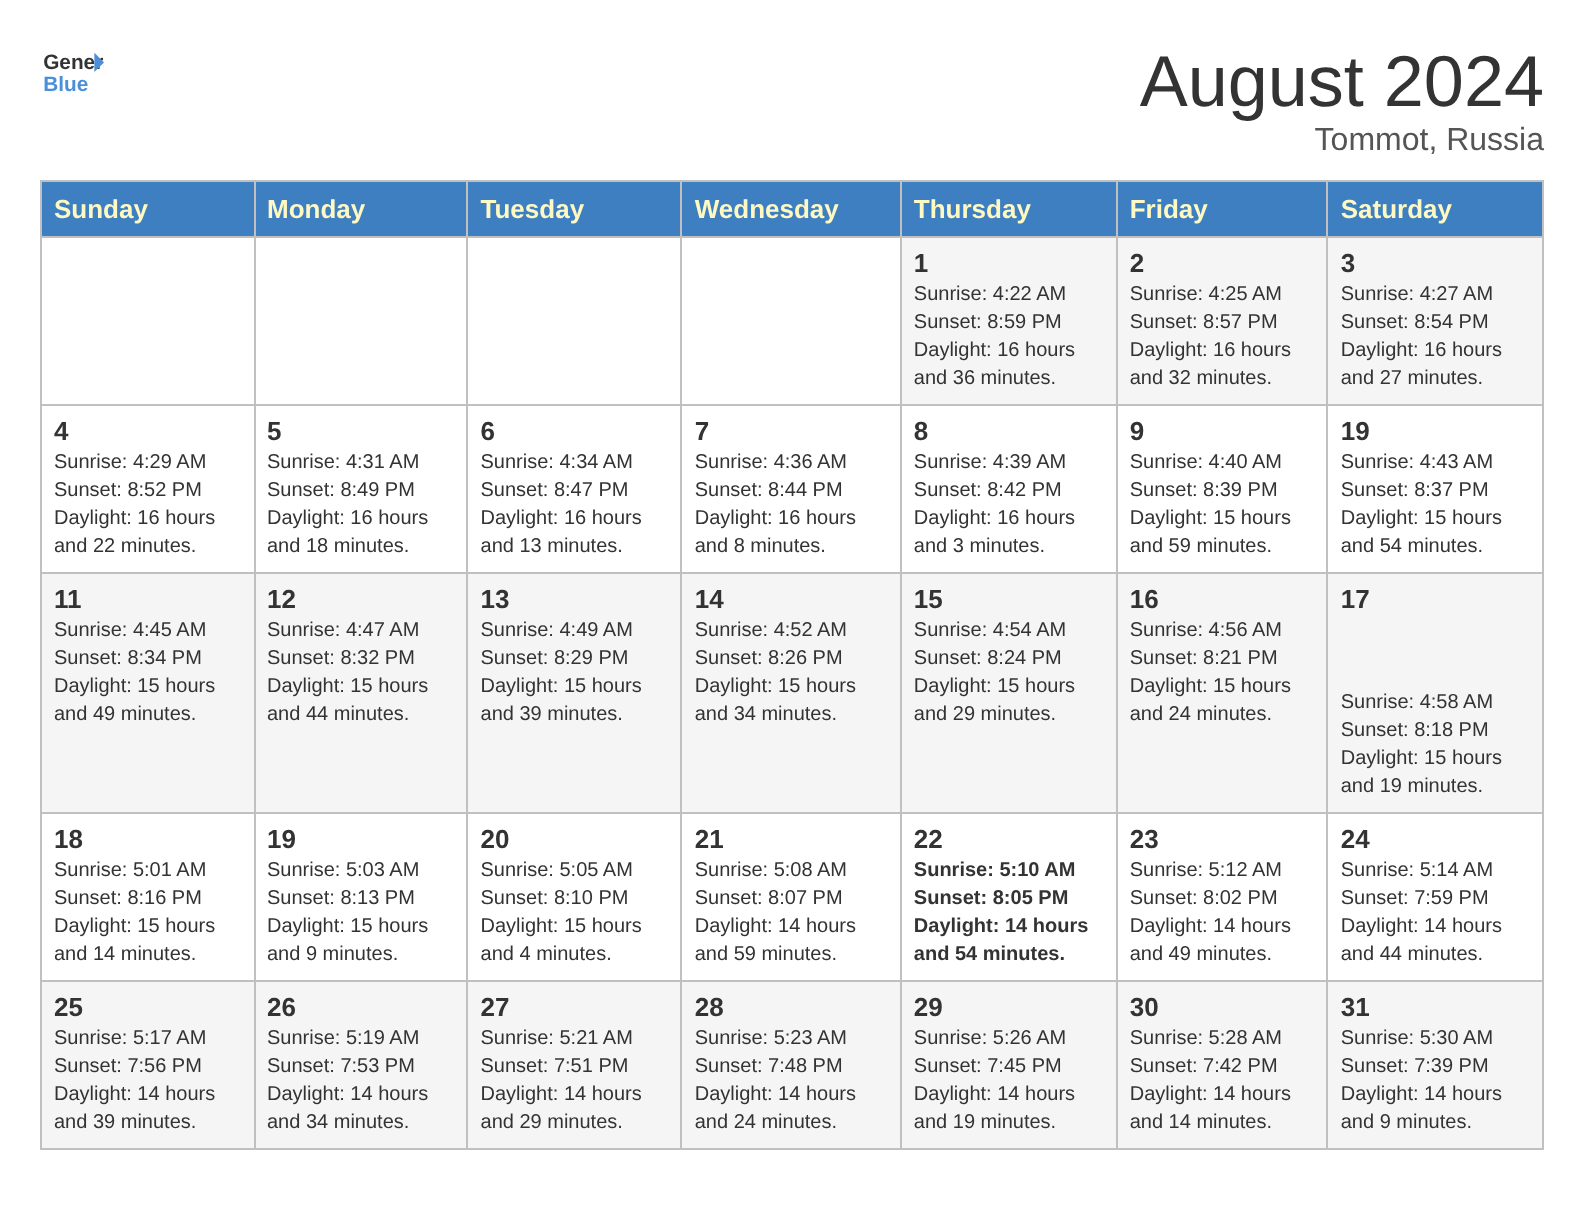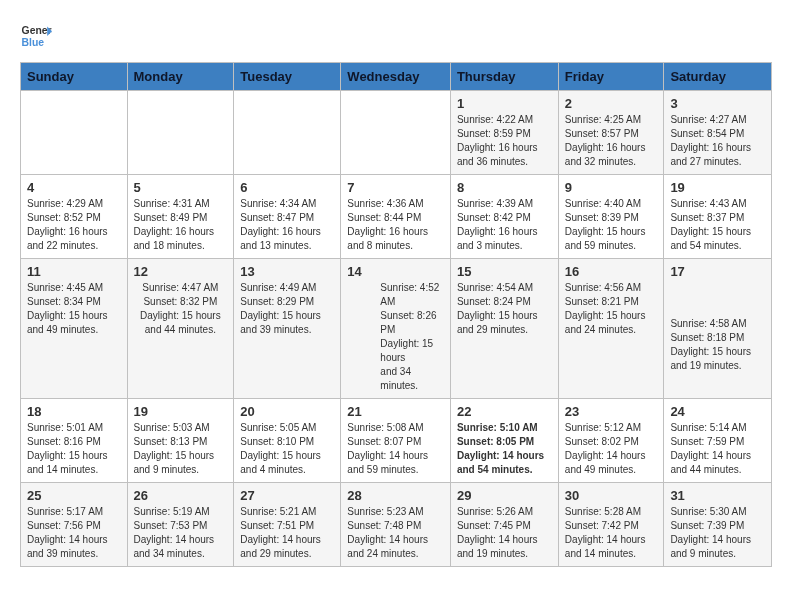--- a/index.html
+++ b/index.html
@@ -36,21 +36,21 @@
     .location-title {
       font-size: 16px;
       color: #555;
     }
     table {
       width: 100%;
       border-collapse: collapse;
     }
     thead tr th {
       background-color: #3d7fc1;
-      color: #0f172a;
+      color: #fef9c3;
       font-size: 13px;
       font-weight: bold;
       padding: 6px 6px;
       text-align: left;
       border: 1px solid #c0c0c0;
     }
     tbody tr td {
       border: 1px solid #c0c0c0;
       vertical-align: top;
       padding: 5px 6px;
@@ -83,20 +83,24 @@
 </head>
 <body>
 
 <div class="header-area">
   <div class="logo">
     <svg class="logo-icon" viewBox="0 0 40 40">
       <text x="2" y="18" font-size="13" font-weight="bold" fill="#333">General</text>
       <text x="2" y="32" font-size="13" font-weight="bold" fill="#4a90d9">Blue</text>
       <polygon points="34,8 40,14 34,20" fill="#4a90d9"></polygon>
     </svg>
+  </div>
+  <div class="title-area">
+    <div class="month-title">August 2024</div>
+    <div class="location-title">Tommot, Russia</div>
   </div>
 </div>
 
 <table>
   <thead>
     <tr id="weekday-header">
         <th>Sunday</th>
         <th>Monday</th>
         <th>Tuesday</th>
         <th>Wednesday</th>
@@ -187,35 +191,35 @@
       <tr>
         <td>
           <span class="day-number">11</span>
           <div class="cell-content" style="white-space: pre-line;">Sunrise: 4:45 AM
 Sunset: 8:34 PM
 Daylight: 15 hours
 and 49 minutes.</div>
         </td>
         <td>
           <span class="day-number">12</span>
-          <div class="cell-content" style="white-space: pre-line; text-align: center;">Sunrise: 4:47 AM
+          <div class="cell-content" style="white-space: pre-line;">Sunrise: 4:47 AM
 Sunset: 8:32 PM
 Daylight: 15 hours
 and 44 minutes.</div>
         </td>
         <td>
           <span class="day-number">13</span>
           <div class="cell-content" style="white-space: pre-line;">Sunrise: 4:49 AM
 Sunset: 8:29 PM
 Daylight: 15 hours
 and 39 minutes.</div>
         </td>
         <td>
           <span class="day-number">14</span>
-          <div class="cell-content" style="white-space: pre-line; margin-left: 33px;">Sunrise: 4:52 AM
+          <div class="cell-content" style="white-space: pre-line;">Sunrise: 4:52 AM
 Sunset: 8:26 PM
 Daylight: 15 hours
 and 34 minutes.</div>
         </td>
         <td>
           <span class="day-number">15</span>
           <div class="cell-content" style="white-space: pre-line;">Sunrise: 4:54 AM
 Sunset: 8:24 PM
 Daylight: 15 hours
 and 29 minutes.</div>

